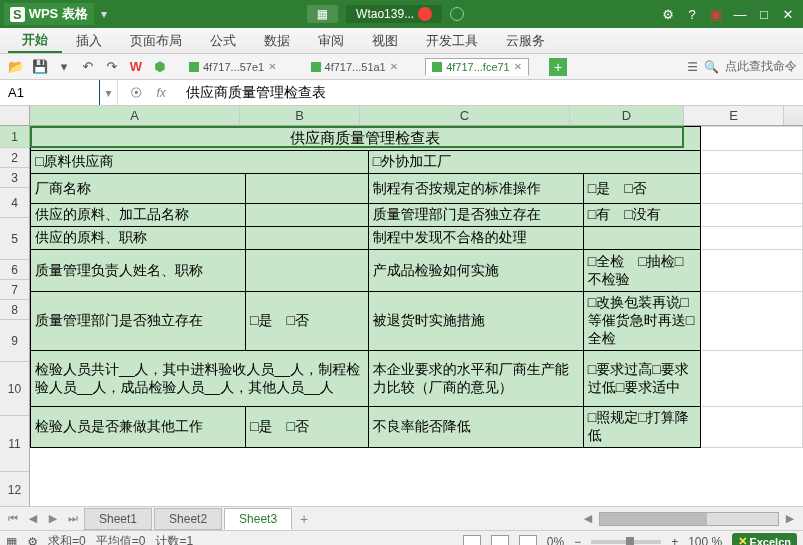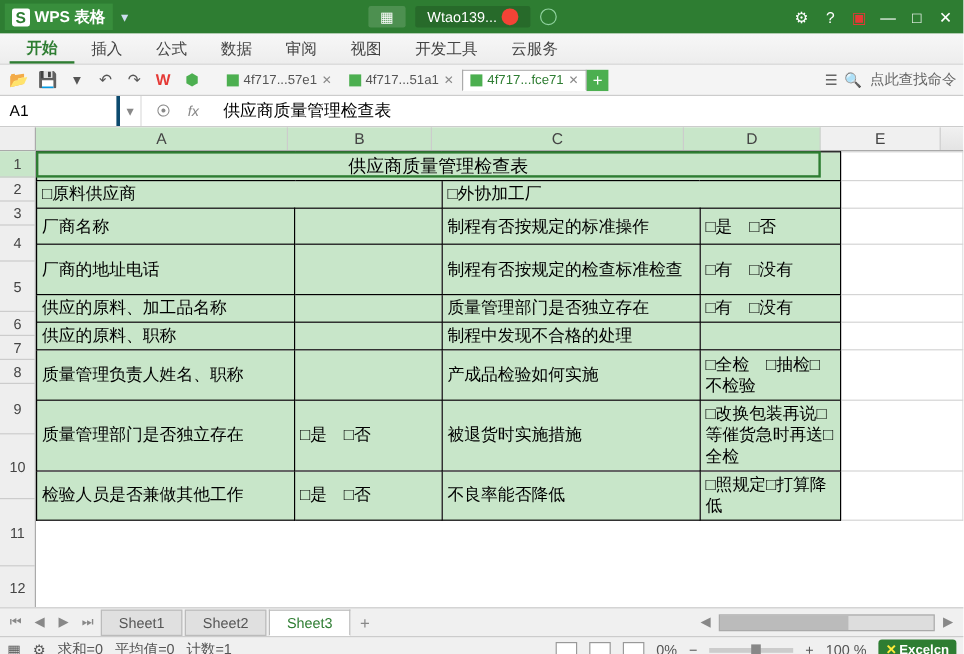--- a/index.html
+++ b/index.html
@@ -16,30 +16,30 @@
 .titlebar .wincontrols span { width: 22px; text-align: center; font-size: 13px; }
 .titlebar .avatar { width: 14px; height: 14px; background: #f44336; border-radius: 50%; }
 .titlebar .green-icon { width: 14px; height: 14px; border: 1.5px solid #8fd19e; border-radius: 50%; }
 
 .menubar { height: 26px; background: linear-gradient(#f7f7f7,#ededed); border-bottom: 1px solid #ccc; display: flex; align-items: stretch; padding-left: 8px; }
 .menubar .item { padding: 4px 14px; font-size: 13px; color: #444; display: flex; align-items: center; }
 .menubar .item.active { color: #2e7d32; border-bottom: 2px solid #2e7d32; font-weight: bold; }
 
 .toolbar { height: 26px; background: #f4f4f4; border-bottom: 1px solid #ccc; display: flex; align-items: center; padding: 0 6px; gap: 4px; }
 .toolbar .icon-btn { width: 20px; height: 20px; display: flex; align-items: center; justify-content: center; font-size: 13px; color: #555; }
-.tab-strip { flex: 1; display: flex; align-items: flex-end; gap: 0; margin-left: 8px; overflow: hidden; }
+.tab-strip { flex: 1; display: flex; align-items: flex-end; gap: 20px; margin-left: 8px; overflow: hidden; }
 .tab-strip .ftab { padding: 2px 6px; font-size: 11px; color: #555; display: flex; align-items: center; gap: 4px; border: 1px solid transparent; white-space: nowrap; }
 .tab-strip .ftab.active { background: #fff; border: 1px solid #aaa; border-bottom: 1px solid #fff; color: #2e7d32; }
 .tab-strip .ftab .dot { width: 10px; height: 10px; background: #4caf50; display: inline-block; }
 .tab-strip .ftab .close { color: #888; font-size: 10px; }
 .tab-strip .plus { width: 18px; height: 18px; background: #4caf50; color: #fff; text-align: center; line-height: 18px; font-size: 14px; }
 .toolbar .right { display: flex; align-items: center; gap: 6px; color: #666; font-size: 12px; }
 
 .formula-bar { height: 26px; border-bottom: 1px solid #ccc; display: flex; align-items: center; }
-.formula-bar .cellref { width: 100px; padding: 0 8px; font-size: 13px; border-right: 3px solid #0c4a6e; height: 100%; display: flex; align-items: center; }
+.formula-bar .cellref { width: 100px; padding: 0 8px; font-size: 13px; border-right: 1px solid #0c4a6e; height: 100%; display: flex; align-items: center; }
 .formula-bar .dd { width: 18px; text-align: center; color: #888; border-right: 1px solid #ddd; height: 100%; line-height: 26px; }
 .formula-bar .fx-area { display: flex; align-items: center; padding: 0 10px; gap: 10px; color: #888; width: 60px; justify-content: space-around; }
 .formula-bar .content { flex: 1; padding: 0 8px; font-size: 14px; color: #000; }
 
 .grid-area { position: relative; height: 400px; overflow: hidden; }
 .col-headers { display: flex; height: 20px; background: linear-gradient(#f0f0f0,#e4e4e4); border-bottom: 1px solid #aaa; }
 .corner { width: 30px; border-right: 1px solid #aaa; background: #eee; }
 .ch { text-align: center; font-size: 13px; color: #444; border-right: 1px solid #ccc; line-height: 20px; }
 .ch.sel { background: #c8e6c9; }
 .ch.last { background: #f0f0f0; }
@@ -100,20 +100,21 @@
     <span style="color:#e53935">▣</span>
     <span>—</span>
     <span>□</span>
     <span>✕</span>
   </div>
 </div>
 
 <div class="menubar">
   <div class="item active">开始</div>
   <div class="item">插入</div>
+  <div class="item">页面布局</div>
   <div class="item">公式</div>
   <div class="item">数据</div>
   <div class="item">审阅</div>
   <div class="item">视图</div>
   <div class="item">开发工具</div>
   <div class="item">云服务</div>
 </div>
 
 <div class="toolbar">
   <span class="icon-btn" style="color:#e67e22">📂</span>
@@ -202,27 +203,20 @@
               <td colspan="2">□外协加工厂</td>
               <td class="ecol"></td>
             </tr>
         <tr style="height:30px">
               <td>厂商名称</td>
               <td></td>
               <td>制程有否按规定的标准操作</td>
               <td>□是　□否</td>
               <td class="ecol"></td>
             </tr>
-        <tr style="height:42px">
-              <td>厂商的地址电话</td>
-              <td></td>
-              <td>制程有否按规定的检查标准检查</td>
-              <td>□有　□没有</td>
-              <td class="ecol"></td>
-            </tr>
         <tr style="height:20px">
               <td>供应的原料、加工品名称</td>
               <td></td>
               <td>质量管理部门是否独立存在</td>
               <td>□有　□没有</td>
               <td class="ecol"></td>
             </tr>
         <tr style="height:20px">
               <td>供应的原料、职称</td>
               <td></td>
@@ -235,20 +229,26 @@
               <td></td>
               <td>产成品检验如何实施</td>
               <td>□全检　□抽检□不检验</td>
               <td class="ecol"></td>
             </tr>
         <tr style="height:54px">
               <td>质量管理部门是否独立存在</td>
               <td>□是　□否</td>
               <td>被退货时实施措施</td>
               <td>□改换包装再说□等催货急时再送□全检</td>
+              <td class="ecol"></td>
+            </tr>
+        <tr style="height:56px">
+              <td colspan="2">检验人员共计__人，其中进料验收人员__人，制程检验人员__人，成品检验人员__人，其他人员__人</td>
+              <td>本企业要求的水平和厂商生产能力比较（厂商的意见）</td>
+              <td>□要求过高□要求过低□要求适中</td>
               <td class="ecol"></td>
             </tr>
         <tr style="height:36px">
               <td>检验人员是否兼做其他工作</td>
               <td>□是　□否</td>
               <td>不良率能否降低</td>
               <td>□照规定□打算降低</td>
               <td class="ecol"></td>
             </tr>
       </tbody>

